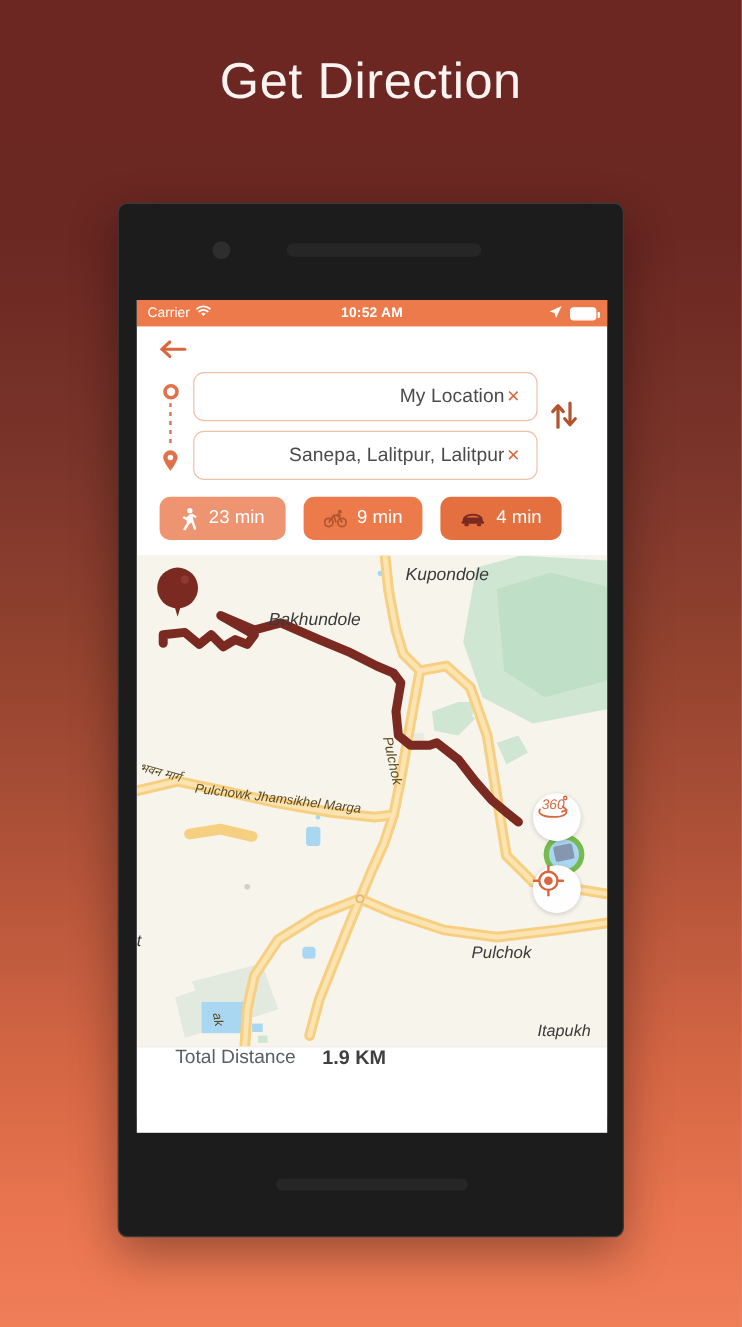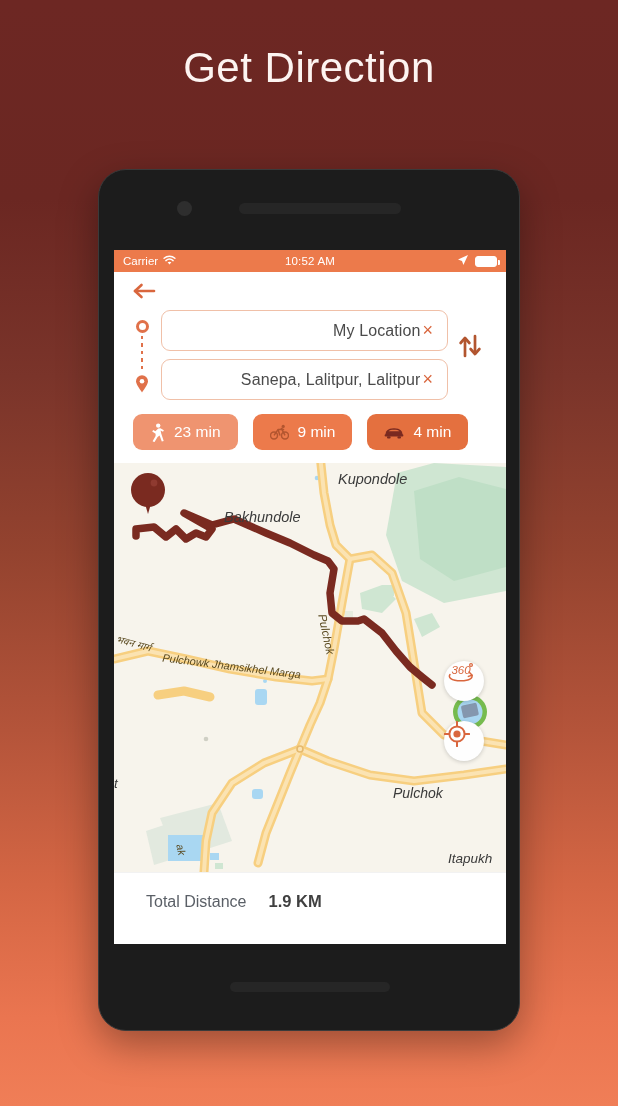--- a/index.html
+++ b/index.html
@@ -31,21 +31,21 @@
     letter-spacing: 0.5px;
     color: #fdf4f1;
   }
 
   
   .phone {
     position: absolute;
     left: 98px; top: 169px;
     width: 422px; height: 862px;
     background: #1c1c1c;
-    border-radius: 28px;
+    border-radius: 8px;
     border: 1px solid #3a3a3a;
     box-shadow: 0 14px 38px rgba(0,0,0,.34);
   }
   .phone-cam {
     position: absolute; left: 78px; top: 31px;
     width: 15px; height: 15px; border-radius: 50%;
     background: #2e2e2e;
   }
   .phone-speaker {
     position: absolute; left: 140px; top: 33px;
@@ -73,21 +73,21 @@
     background: #ec7a4b;
     display: flex; align-items: center;
     padding: 0 9px;
     color: #fff;
     font-size: 11.5px;
     position: relative;
   }
   .sb-left { display: flex; align-items: center; gap: 5px; }
   .sb-time {
     position: absolute; left: 0; width: 100%;
-    text-align: center; font-weight: 400; font-size: 11.5px;
+    text-align: center; font-weight: 700; font-size: 11.5px;
     letter-spacing: .2px;
   }
   .sb-right {
     margin-left: auto; display: flex; align-items: center; gap: 6px;
     position: relative; z-index: 2;
   }
   .batt {
     width: 22px; height: 11px; border: 1.4px solid #fff;
     border-radius: 3px; position: relative; background: #fff;
   }
@@ -173,21 +173,21 @@
     box-shadow: 0 1px 4px rgba(0,0,0,.18);
     display: flex; align-items: center; justify-content: center;
   }
   .ctrl-360 { right: 22px; top: 198px; }
   .ctrl-loc { right: 22px; top: 258px; }
 
   
   .footer {
     height: 58px;
     background: #fff;
-    display: flex; align-items: center;
+    display: flex; align-items: flex-start;
     padding-left: 32px; gap: 22px;
     border-top: 1px solid #f2f2f2;
   }
   .f-label { font-size: 16px; color: #5a5f66; }
   .f-value { font-size: 16.5px; color: #404040; font-weight: 700; }
 </style>
 </head>
 <body>
 
 <div class="page-title">Get Direction</div>

